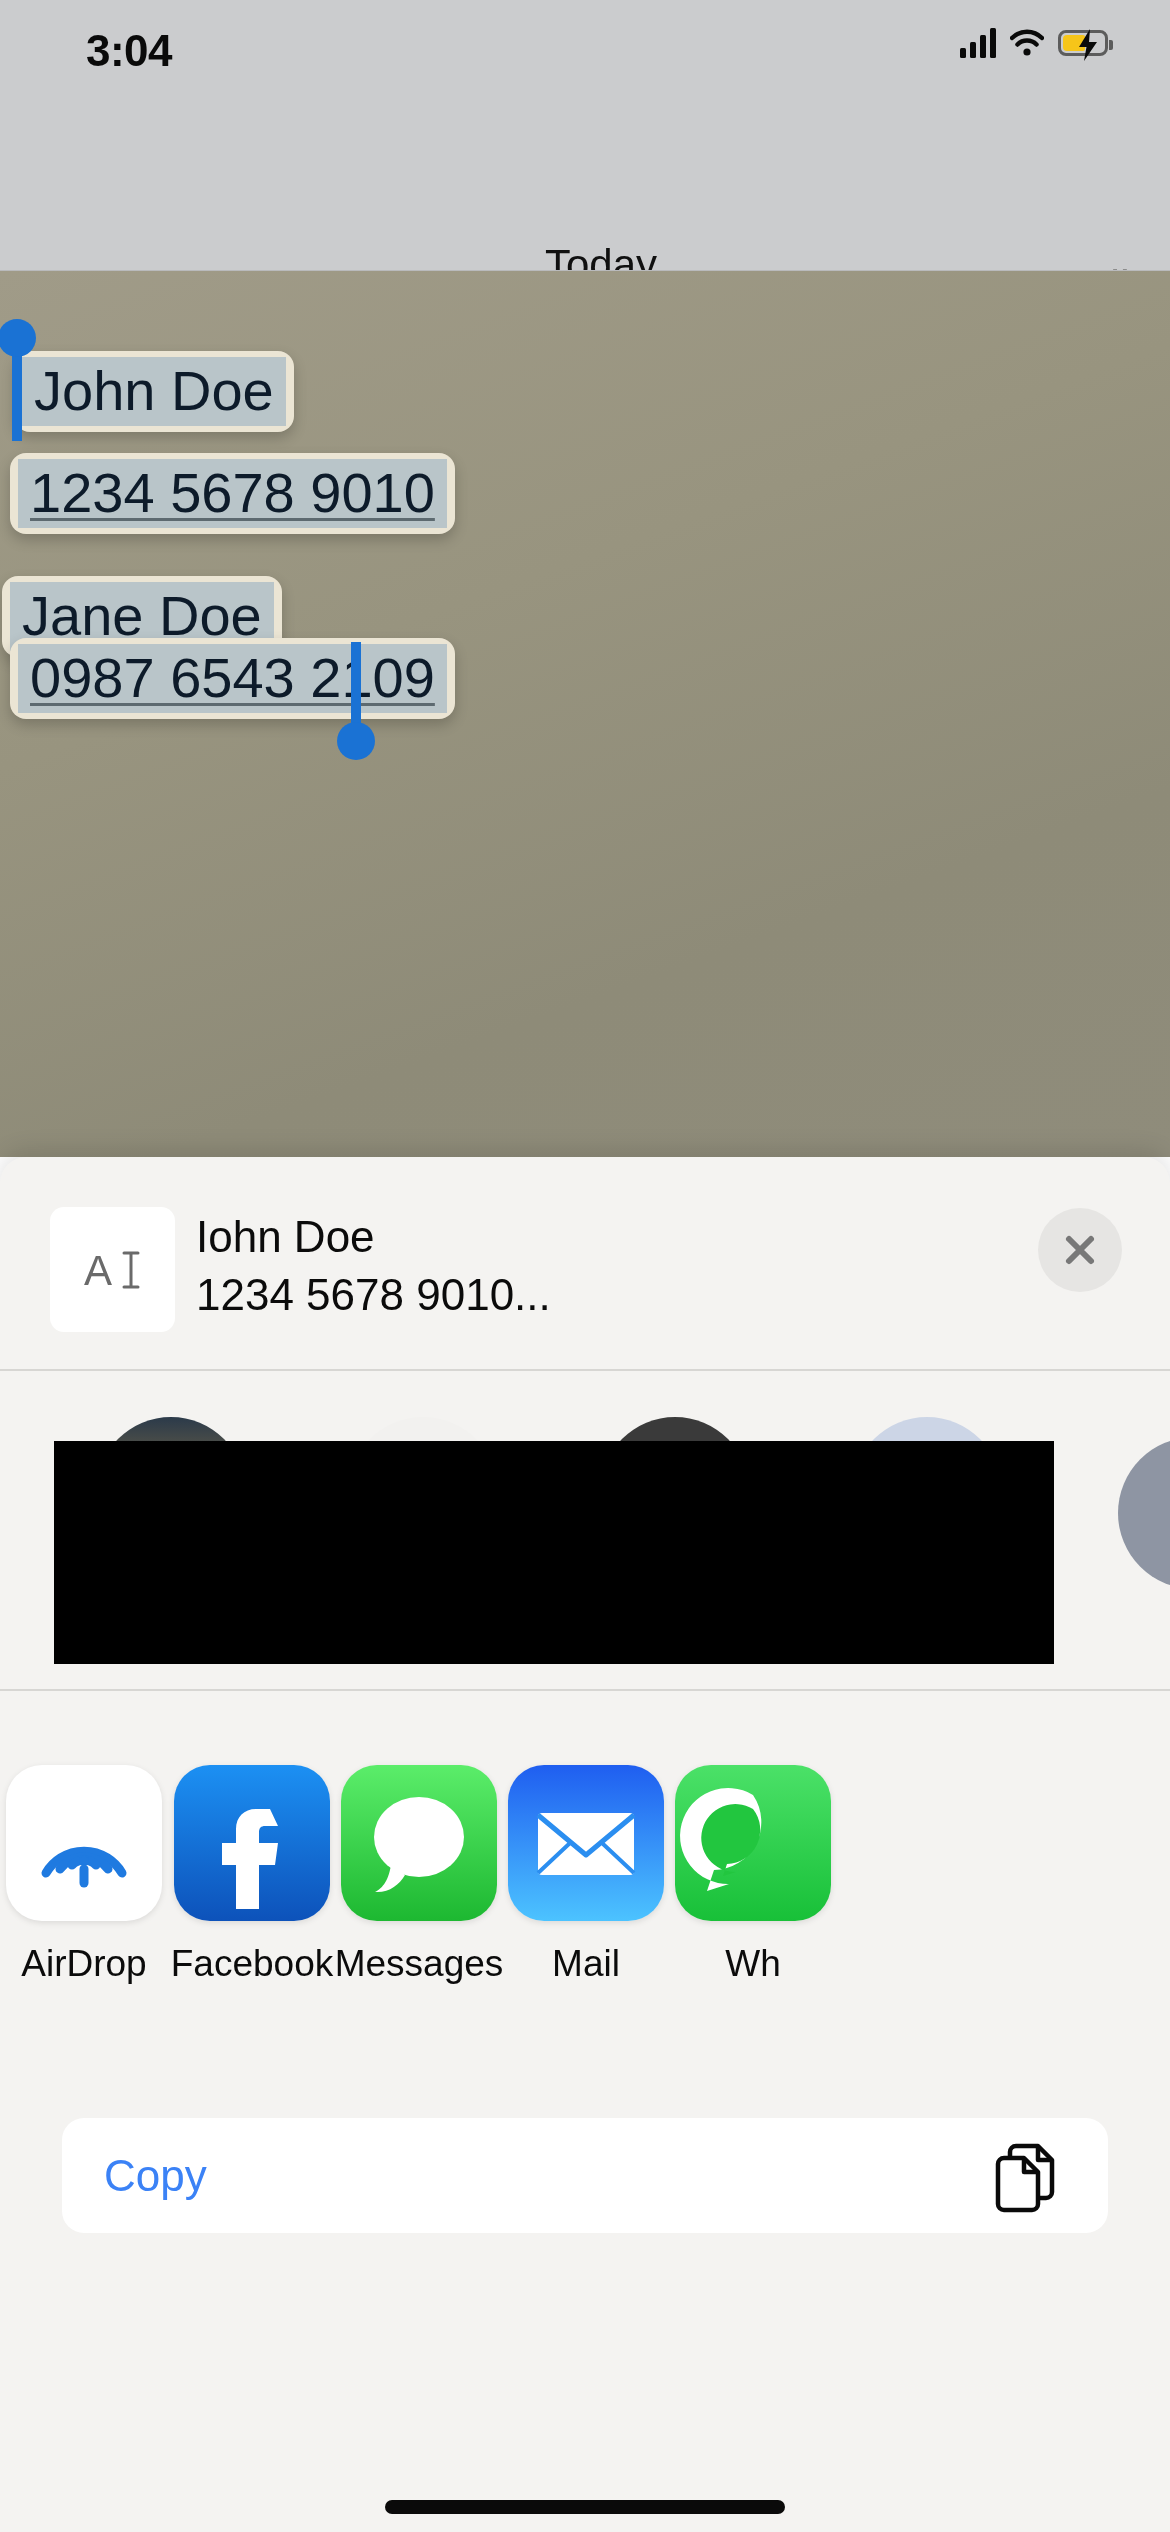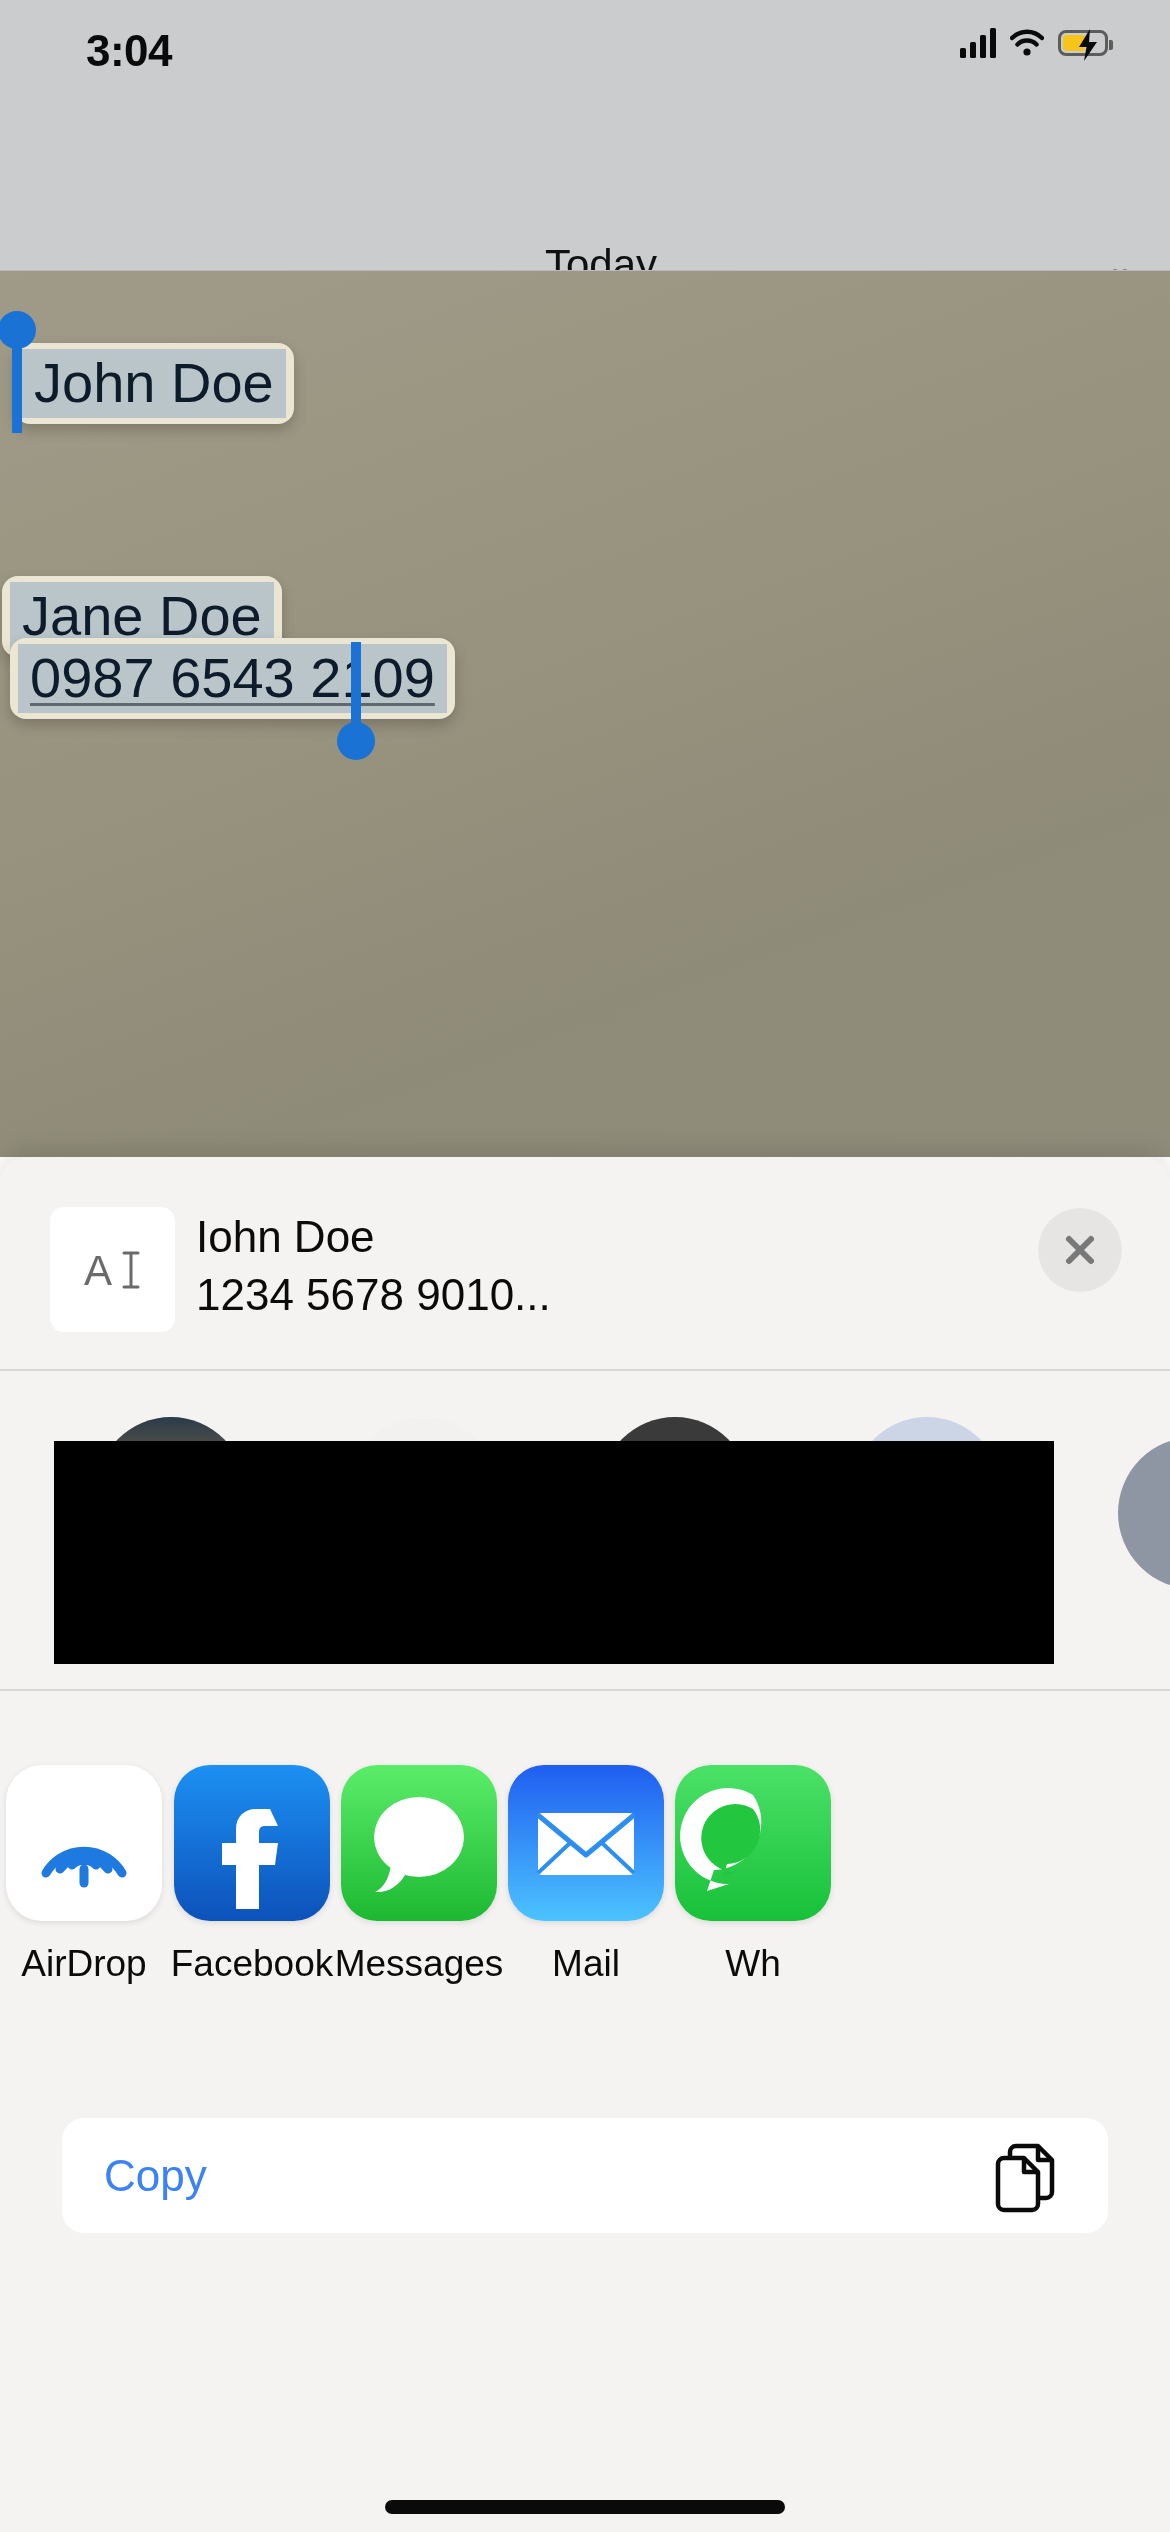--- a/index.html
+++ b/index.html
@@ -197,27 +197,32 @@
       </div>
       <div class="nav-title">Today</div>
       <div class="nav-sub">3:03 PM</div>
       <div class="nav-edit">Edit</div>
     </div>
     <div class="chrome-rule"></div>
   </div>
 
   <div class="photo">
 
-    <div class="lt-row" style="left:14px; top:72px;">
+    <div class="lt-row" style="left:14px; top:80px;">
       <span class="lt-chip">
         <span class="lt-sel">John Doe</span>
       </span>
       <span class="handle-start" style="left:-2px; top:-2px; height:92px;"></span>
     </div>
 
+    <div class="lt-row" style="left:10px; top:182px;">
+      <span class="lt-chip">
+        <span class="lt-sel underlined">1234 5678 9010</span>
+      </span>
+    </div>
 
     <div class="lt-row" style="left:2px; top:305px;">
       <span class="lt-chip">
         <span class="lt-sel">Jane Doe</span>
       </span>
     </div>
 
     <div class="lt-row" style="left:10px; top:367px;">
       <span class="lt-chip">
         <span class="lt-sel underlined">0987 6543 2109</span>

